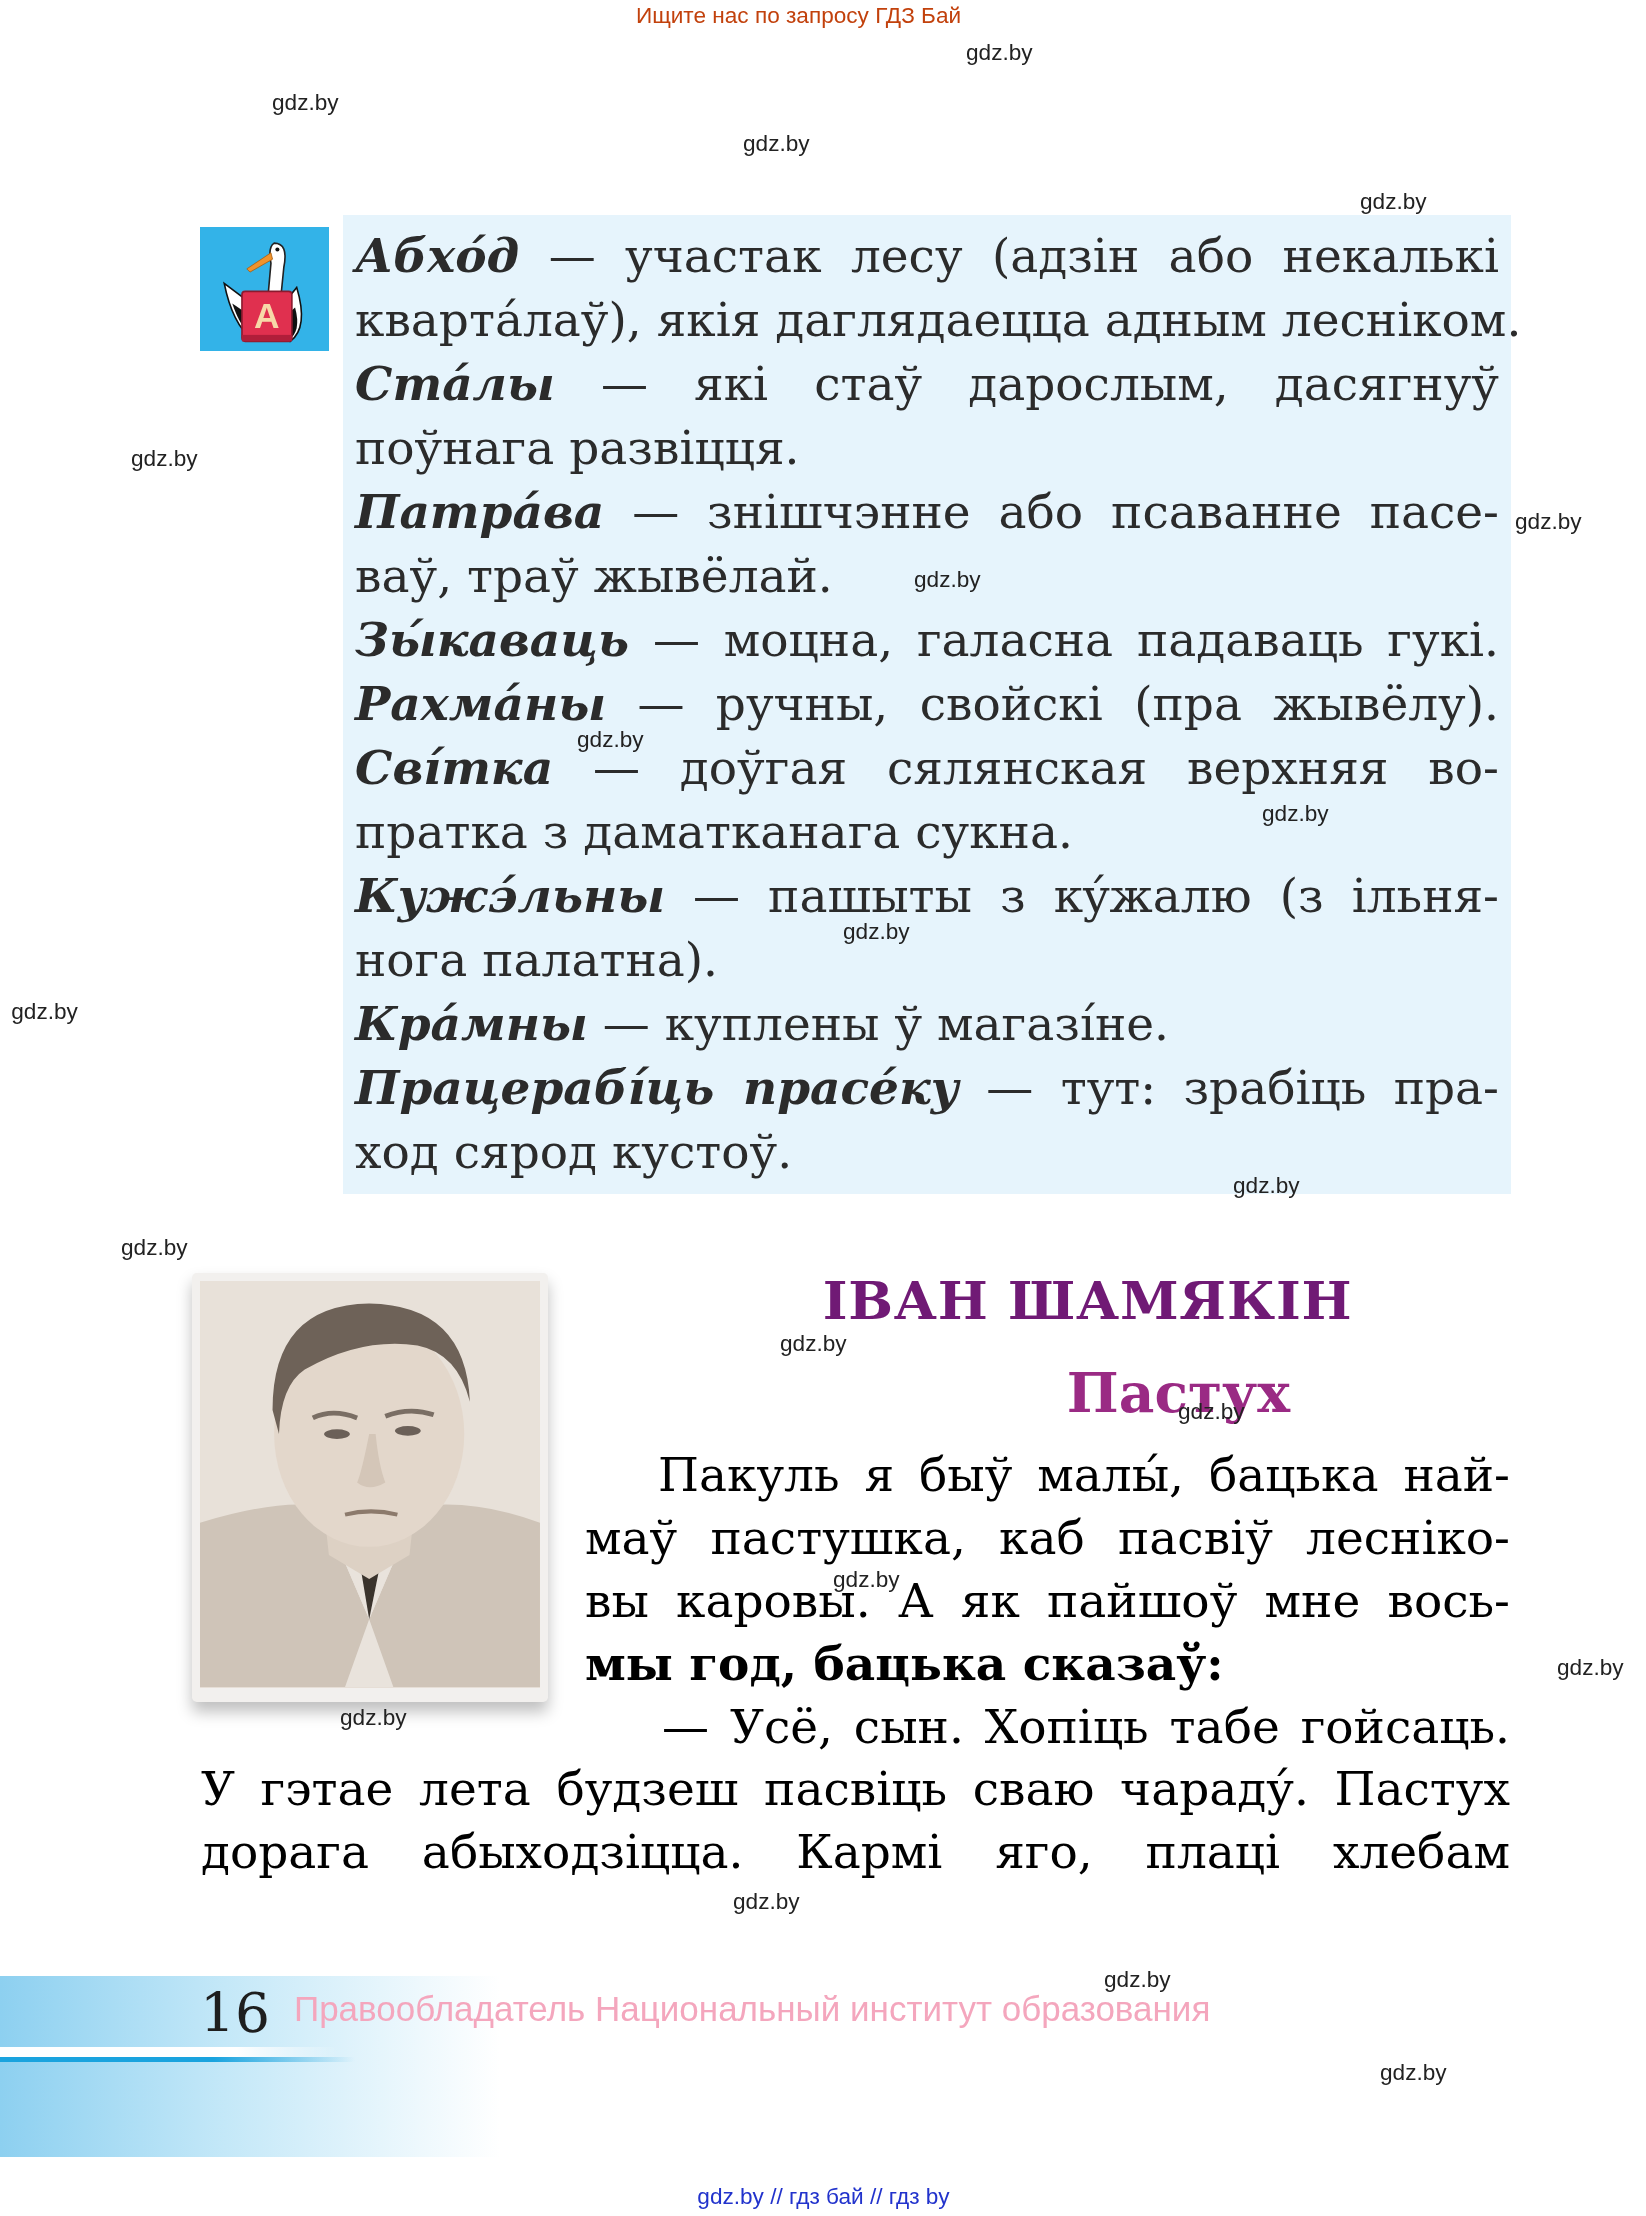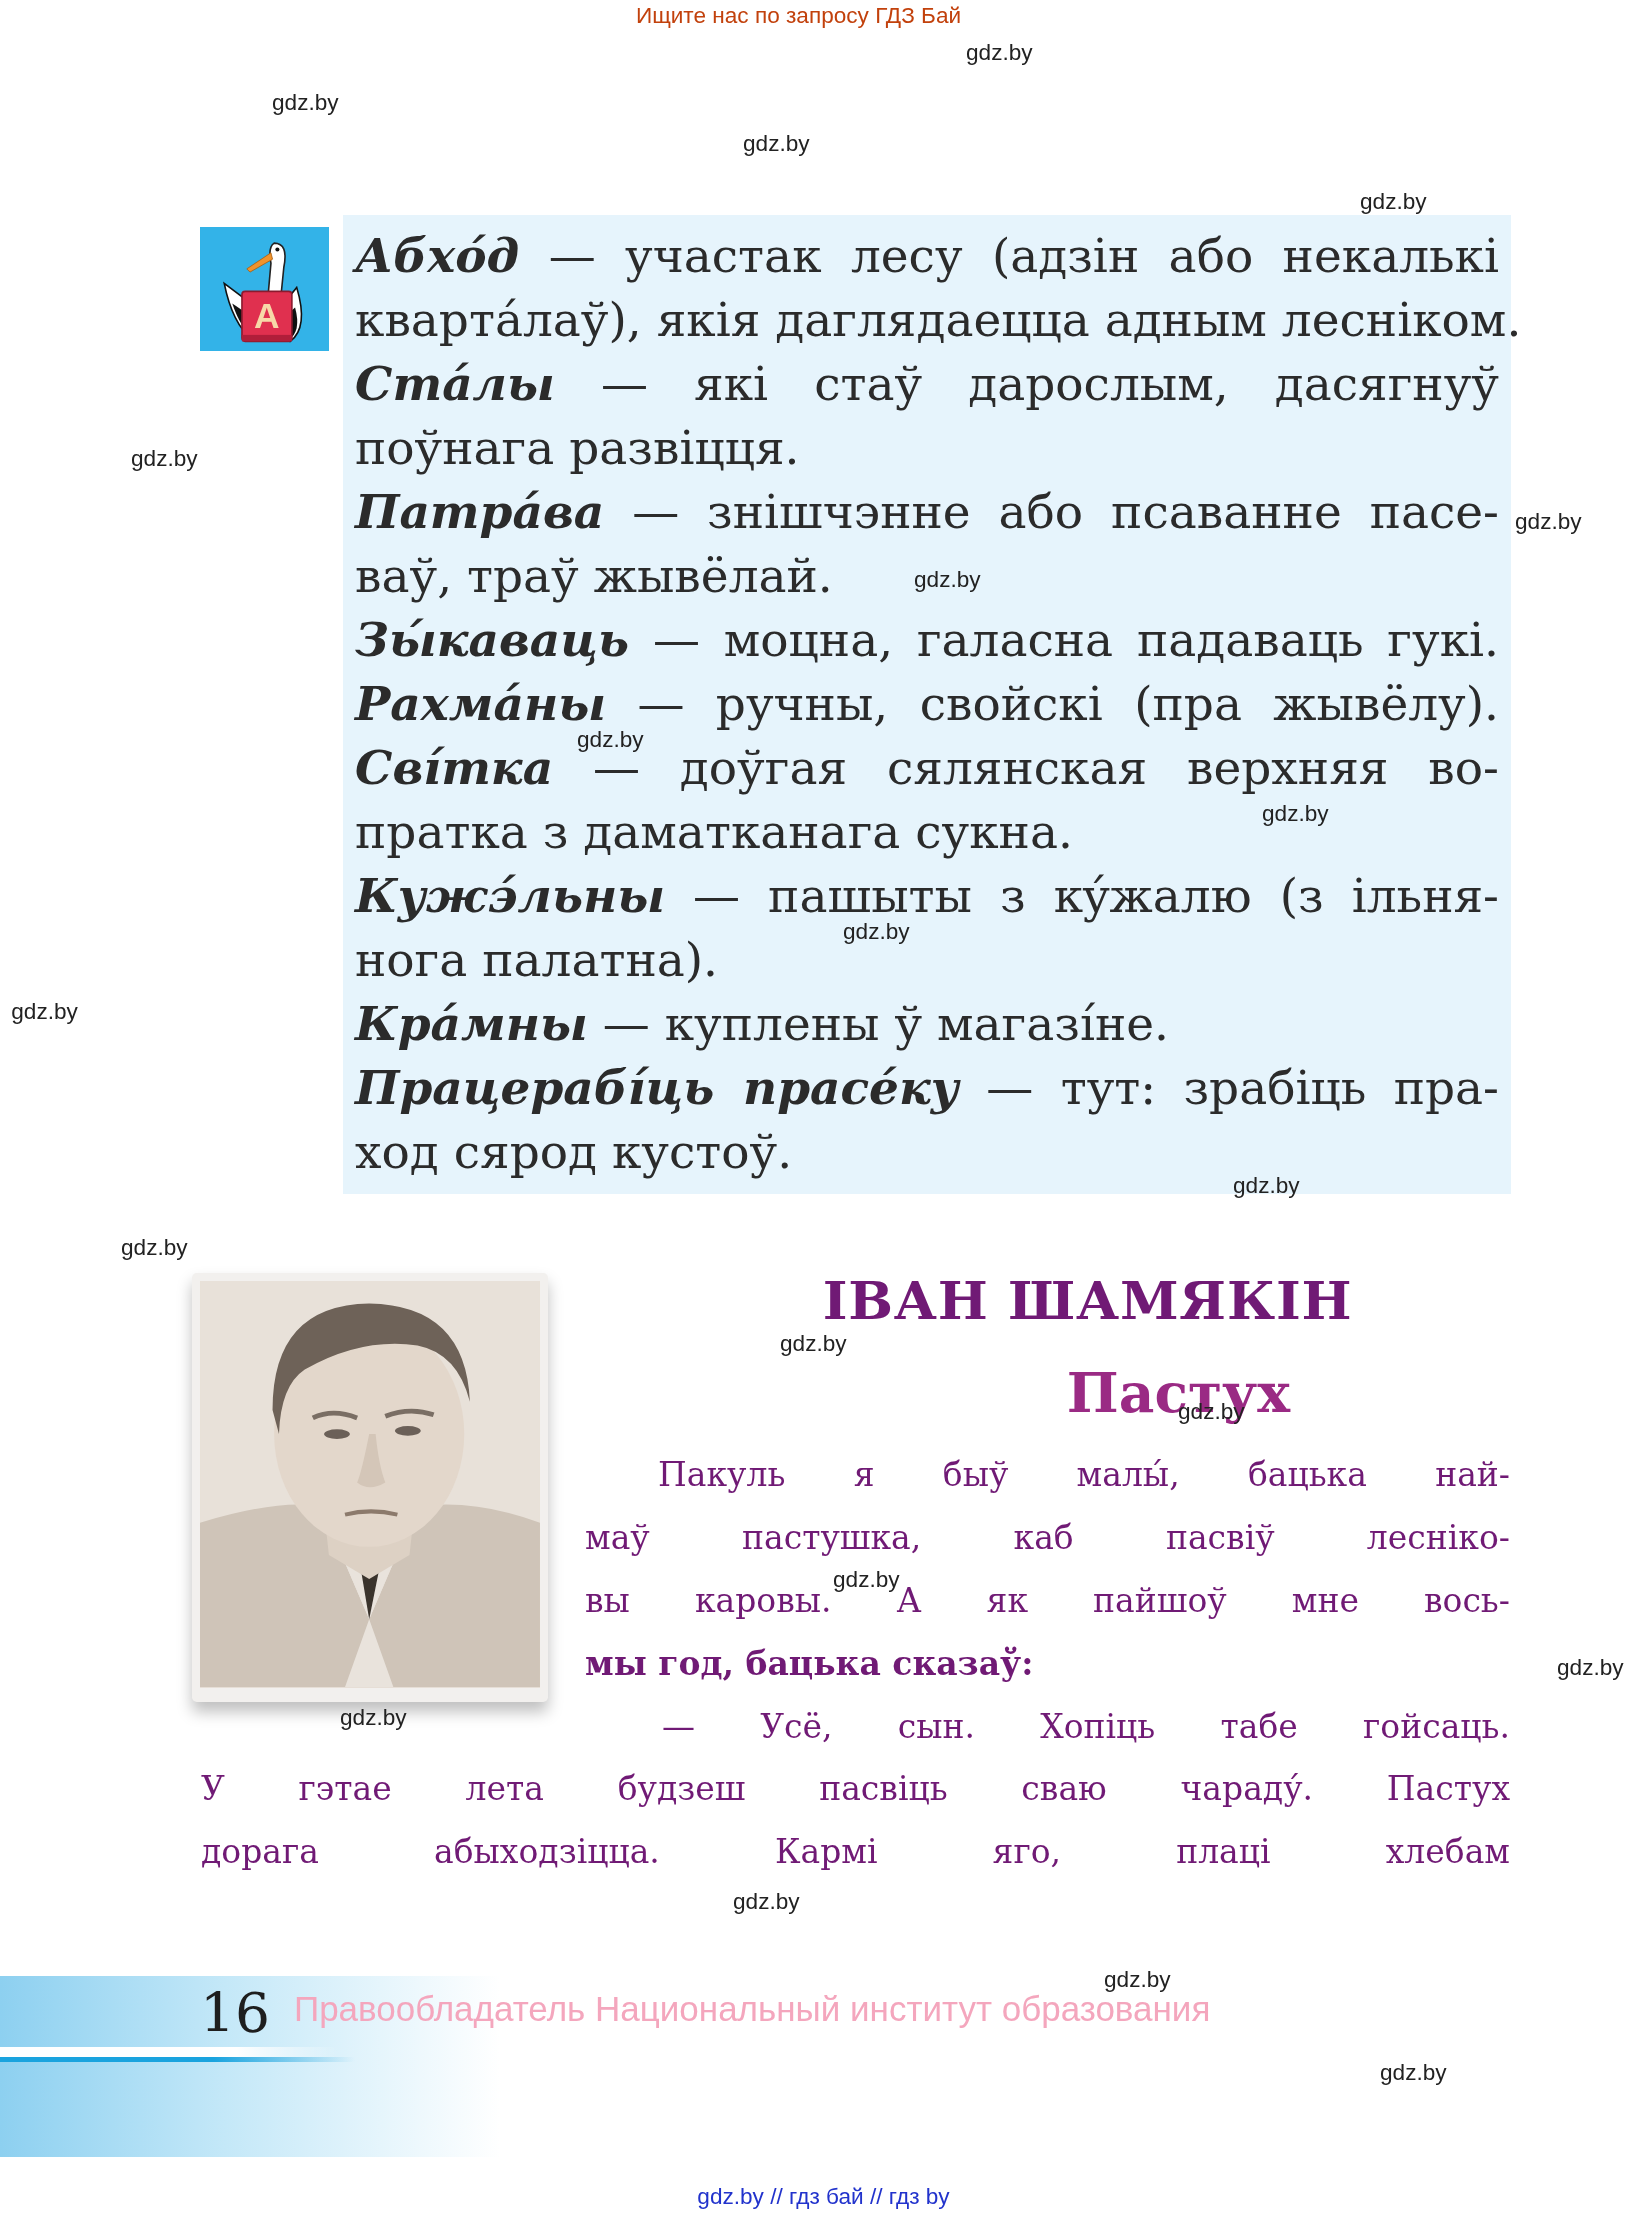--- a/index.html
+++ b/index.html
@@ -15,21 +15,21 @@
   .gloss-line { display:block; white-space:nowrap; text-align:justify; text-align-last:justify; }
   .gloss-line.last { text-align-last:left; }
   .term { font-weight:bold; font-style:italic; }
   .portrait { position:absolute; left:192px; top:1273px; width:356px; height:429px; background:#f2f0ee;
               border-radius:4.8px; box-shadow:0 9.7px 14.5px rgba(0,0,0,0.25); }
   .portrait-inner { position:absolute; left:8px; top:8px; right:8px; bottom:14.5px; background:#e6ded6; overflow:hidden; }
   .author { position:absolute; left:725px; top:1269px; width:725px; text-align:center;
             font-size:53px; font-weight:bold; color:#701a75; letter-spacing:0.8px; }
   .story-title { position:absolute; left:806px; top:1360px; width:484px; text-align:right;
                  font-size:55px; font-weight:bold; color:#9a2a84; }
-  .story { position:absolute; font-size:33px; line-height:63px; color:#701a75; white-space:nowrap; }
+  .story { position:absolute; font-size:47px; line-height:63px; color:#000000; white-space:nowrap; }
   .story-line { display:block; text-align:justify; text-align-last:justify; }
   .story-line.left { text-align-last:left;font-weight:bold; }
   .footer-grad { position:absolute; left:0; top:1976px; width:500px; height:181px;
                  background:linear-gradient(90deg,#8dd0f0 0%,#c4e8f8 45%,#ffffff 100%); }
   .footer-white { position:absolute; left:0; top:2047px; width:338px; height:9.7px;
                   background:linear-gradient(90deg,#ffffff 70%,rgba(255,255,255,0) 100%); }
   .footer-blue-line { position:absolute; left:0; top:2057px; width:355px; height:4.8px;
                       background:linear-gradient(90deg,#1aa3de 0%,#1aa3de 60%,rgba(26,163,222,0) 100%); }
   .page-num { position:absolute; left:200px; top:1981px; font-size:55px; color:#1e1e1e; }
   .rights { position:absolute; left:294px; top:1989px; font-family:"Liberation Sans", sans-serif;

